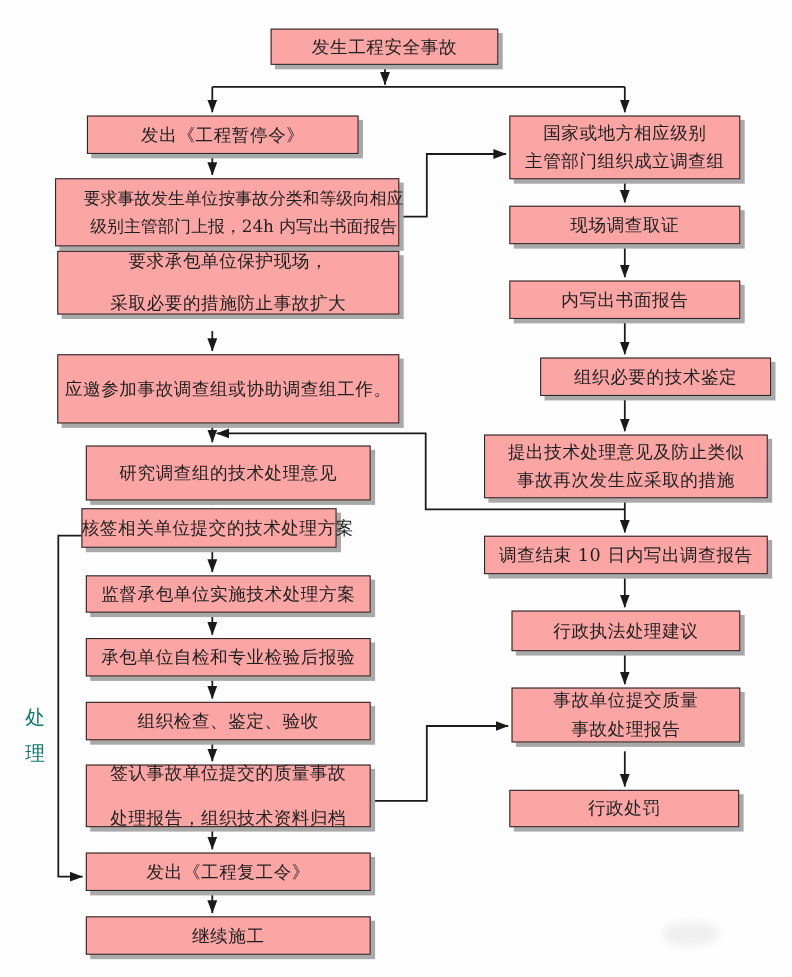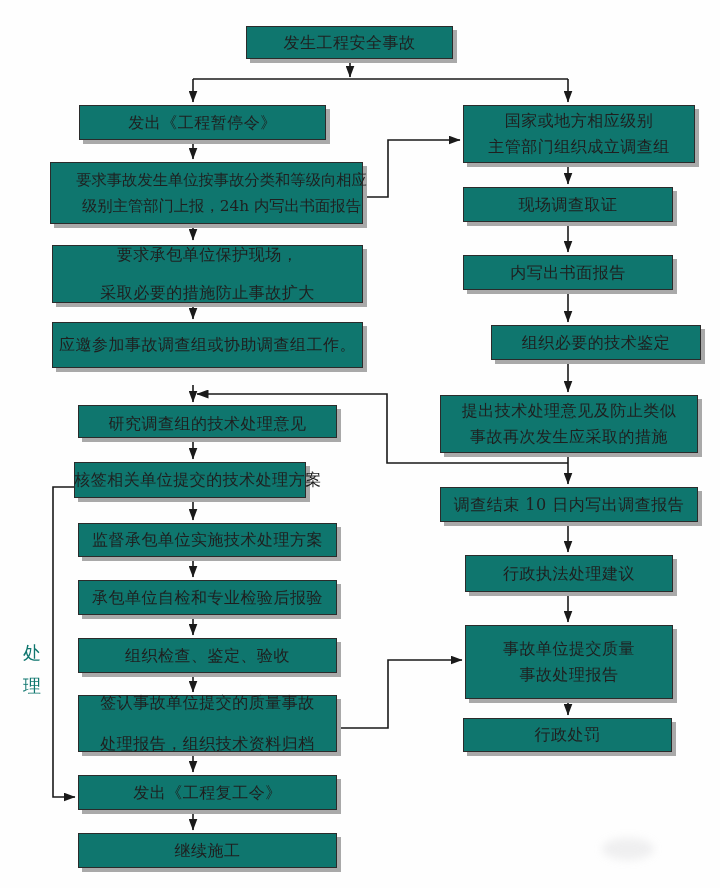--- a/index.html
+++ b/index.html
@@ -2,50 +2,50 @@
 <html><head>
 <meta charset="utf-8">
 <style>
   html,body { margin:0; padding:0; background:#ffffff; }
   .canvas {
     position:relative; width:720px; height:888px; background:#fefefe;
     font-family:"DejaVu Serif","Liberation Serif",serif; overflow:hidden;
   }
   .connectors { position:absolute; left:0; top:0; width:720px; height:888px; }
   .node {
-    position:absolute; box-sizing:border-box; background:#0f766e;
+    position:absolute; box-sizing:border-box; background:#fca5a5;
     border:1.5px solid #2b2b2b; box-shadow:4px 4px 0 #a9a9a9;
     display:flex; flex-direction:column; align-items:center; justify-content:center;
     text-align:center; font-size:16px; line-height:26px; color:#1f1f1f;
     letter-spacing:0.5px;
   }
   .node span { display:block; white-space:nowrap; }
   .tight { font-size:15.3px; letter-spacing:0; }
   
   .n-start { left:246px; top:26px;  width:207px; height:33px; }
   .n-l1  { left:79px;  top:105px; width:247px; height:35px; }
   .n-l2  { left:50px;  top:162px; width:313px; height:62px;padding-left:30px; }
-  .n-l3  { left:52px;  top:245px; width:311px; height:58px;gap:12px; }
-  .n-l4  { left:52px;  top:322px; width:311px; height:46px; }
-  .n-l5  { left:78px;  top:405px; width:259px; height:33px;justify-content:flex-end; }
+  .n-l3  { left:52px;  top:228px; width:311px; height:58px;gap:12px; }
+  .n-l4  { left:52px;  top:322px; width:311px; height:63px; }
+  .n-l5  { left:78px;  top:405px; width:259px; height:50px; }
   .n-l6  { left:74px;  top:462px; width:232px; height:36px;padding-left:16px; }
   .n-l7  { left:78px;  top:523px; width:259px; height:34px; }
   .n-l8  { left:78px;  top:580px; width:259px; height:35px; }
   .n-l9  { left:78px;  top:638px; width:259px; height:35px; }
   .n-l10 { left:78px;  top:695px; width:259px; height:57px;gap:15px; }
   .n-l11 { left:78px;  top:775px; width:259px; height:35px; }
   .n-l12 { left:78px;  top:833px; width:259px; height:35px; }
-  .n-r1  { left:463px; top:105px; width:232px; height:58px; }
+  .n-r1  { left:463px; top:105px; width:210px; height:58px; }
   .n-r2  { left:463px; top:187px; width:210px; height:35px; }
   .n-r3  { left:463px; top:255px; width:210px; height:35px; }
   .n-r4  { left:463px; top:325px; width:210px; height:35px;margin-left:28px; }
   .n-r5  { left:440px; top:395px; width:258px; height:58px; }
   .n-r6  { left:440px; top:487px; width:258px; height:35px; }
   .n-r7  { left:465px; top:555px; width:208px; height:37px; }
-  .n-r8  { left:465px; top:625px; width:208px; height:74px; }
+  .n-r8  { left:465px; top:625px; width:208px; height:50px; }
   .n-r9  { left:463px; top:718px; width:209px; height:34px; }
   .side-label {
     position:absolute; left:22px; top:636px; width:20px;
     font-size:18px; line-height:33px; color:#0f766e;
     word-break:break-all; text-align:center;
   }
   .watermark {
     position:absolute; left:602px; top:838px; width:52px; height:22px;
     background:rgba(170,170,178,0.18); border-radius:50%;
     filter:blur(4px);

